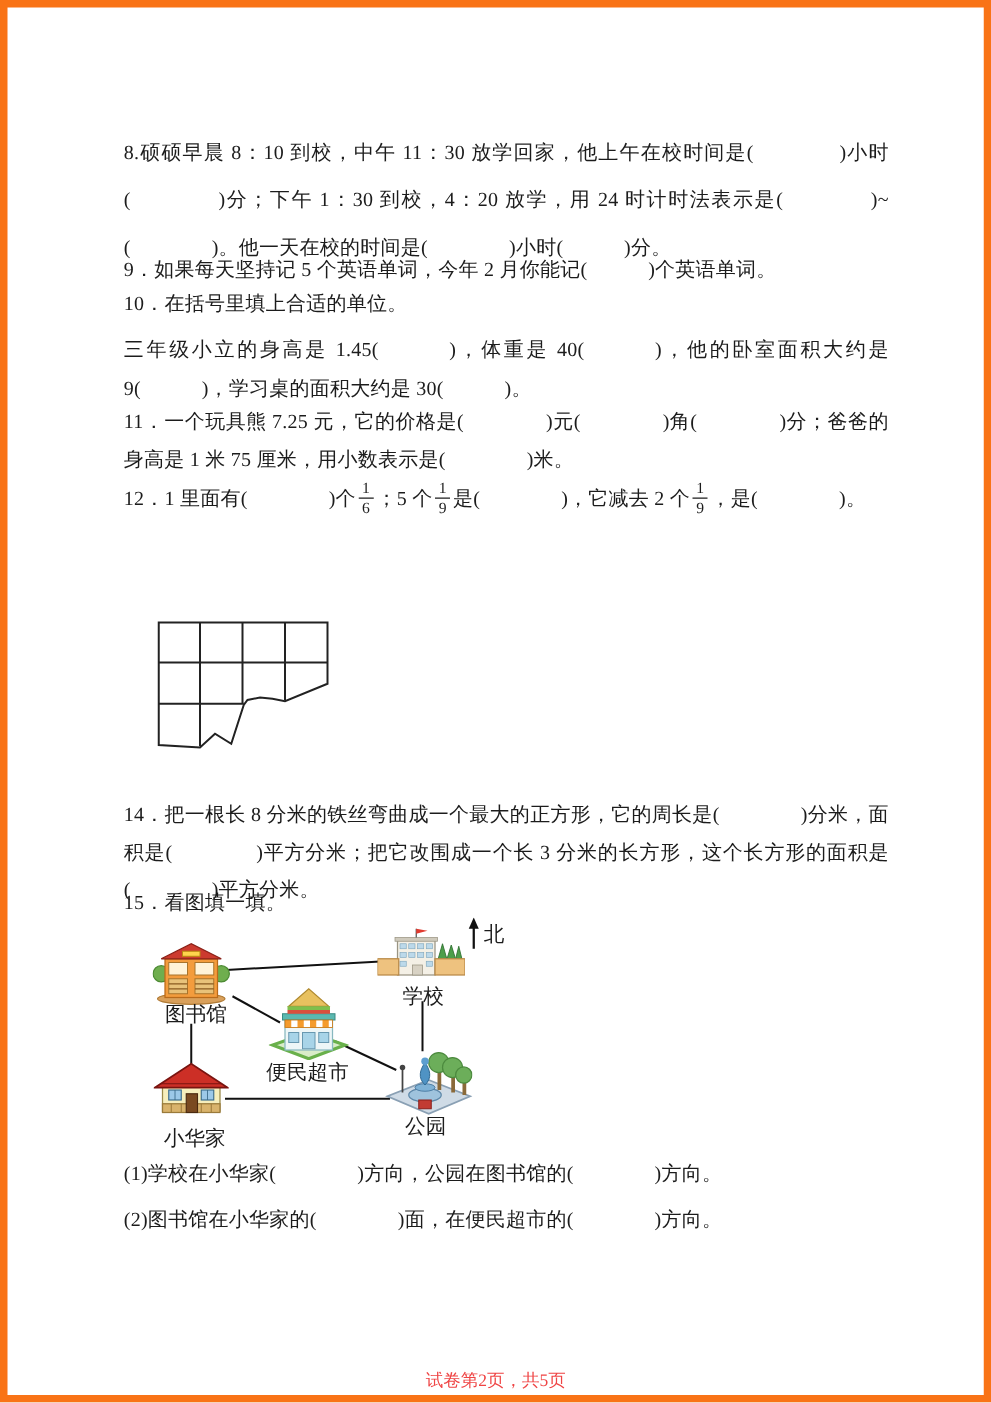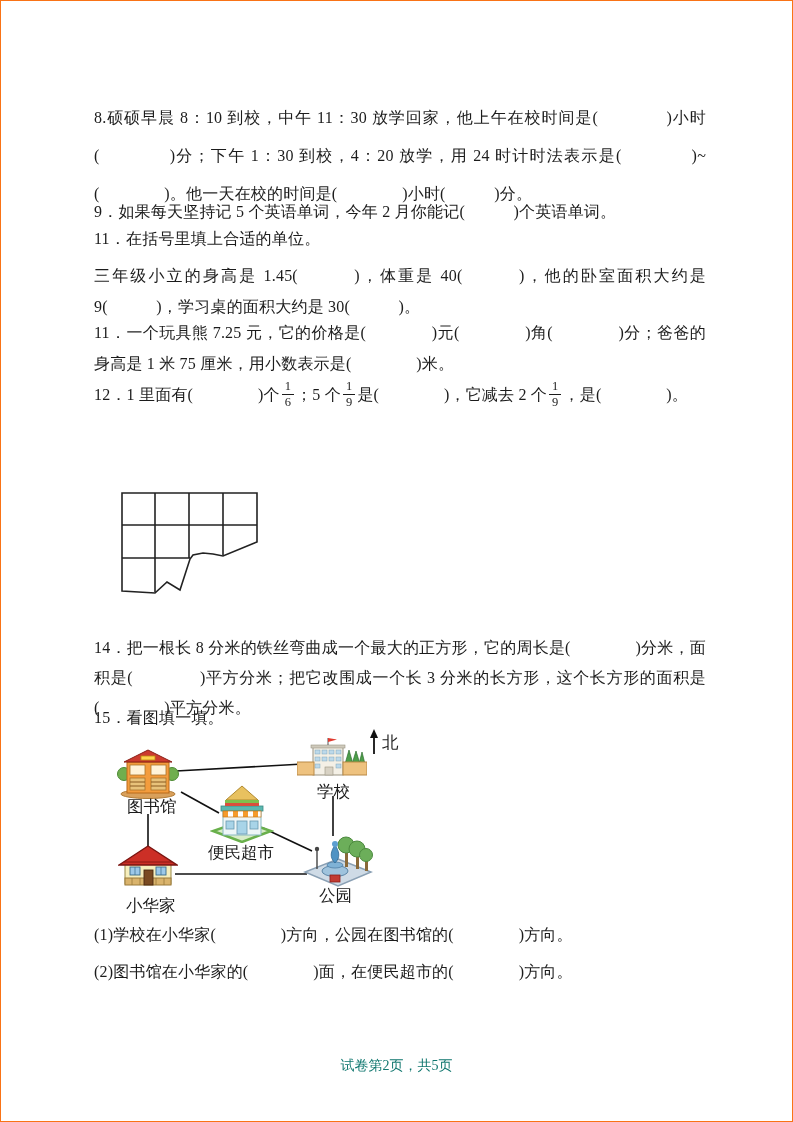--- a/index.html
+++ b/index.html
@@ -1,52 +1,52 @@
 <!DOCTYPE html>
 <html><head>
 <meta charset="utf-8">
 <style>
   html,body{margin:0;padding:0;background:#e9e9e9;}
   .page{
     position:relative;width:793px;height:1122px;background:#ffffff;
-    border:1px solid #f97316;box-sizing:border-box;overflow:hidden;
+    border:6px solid #f97316;box-sizing:border-box;overflow:hidden;
     font-family:"Liberation Serif","DejaVu Serif",serif;color:#1c1c1c;
   }
   .para{
     position:absolute;left:93px;width:612px;font-size:16px;
     text-align:justify;letter-spacing:0.2px;
   }
   .lh38{line-height:38px;} .lh31{line-height:31px;} .lh30{line-height:30px;} .lh32{line-height:32px;}
   .single{line-height:20px;}
   .frac{display:inline-block;vertical-align:middle;text-align:center;
         font-size:12.5px;line-height:1.15;margin:0 2px;transform:translateY(-2px);}
   .frac .num{display:block;border-bottom:1.2px solid #1c1c1c;padding:0 3px;}
   .frac .den{display:block;padding:0 3px;}
   .q12line{line-height:44px;}
   .figure{position:absolute;}
   .map-label{
     position:absolute;font-size:16.5px;color:#1c1c1c;white-space:nowrap;
     font-family:"Liberation Serif","DejaVu Serif",serif;
   }
   .footer{
-    position:absolute;left:0;top:1056px;width:100%;text-align:center;
-    font-size:14px;color:#0f766e;
+    position:absolute;left:0;top:1090px;width:100%;text-align:center;
+    font-size:14px;color:#ef4444;
   }
   svg{display:block;}
 </style>
 </head>
 <body>
 
 <div class="page">
 
   <div class="para lh38" style="top:98px;">8.硕硕早晨 8：10 到校，中午 11：30 放学回家，他上午在校时间是(　　　　)小时(　　　　)分；下午 1：30 到校，4：20 放学，用 24 时计时法表示是(　　　　)~(　　　　)。他一天在校的时间是(　　　　)小时(　　　)分。</div>
 
   <div class="para single" style="top:201px;">9．如果每天坚持记 5 个英语单词，今年 2 月你能记(　　　)个英语单词。</div>
 
-  <div class="para single" style="top:228px;">11．在括号里填上合适的单位。</div>
+  <div class="para single" style="top:228px;">10．在括号里填上合适的单位。</div>
   <div class="para lh31" style="top:259px;">三年级小立的身高是 1.45(　　　)，体重是 40(　　　)，他的卧室面积大约是 9(　　　)，学习桌的面积大约是 30(　　　)。</div>
 
   <div class="para lh31" style="top:316px;">11．一个玩具熊 7.25 元，它的价格是(　　　　)元(　　　　)角(　　　　)分；爸爸的身高是 1 米 75 厘米，用小数表示是(　　　　)米。</div>
 
   <div class="para q12line" style="top:372px;">
     <span>12．1 里面有(　　　　)个</span><span class="frac"><span class="num">1</span><span class="den">6</span></span><span>；5 个</span><span class="frac"><span class="num">1</span><span class="den">9</span></span><span>是(　　　　)，它减去 2 个</span><span class="frac"><span class="num">1</span><span class="den">9</span></span><span>，是(　　　　)。</span>
   </div>
 
 
   <div class="figure" style="left:119px;top:490px;">

